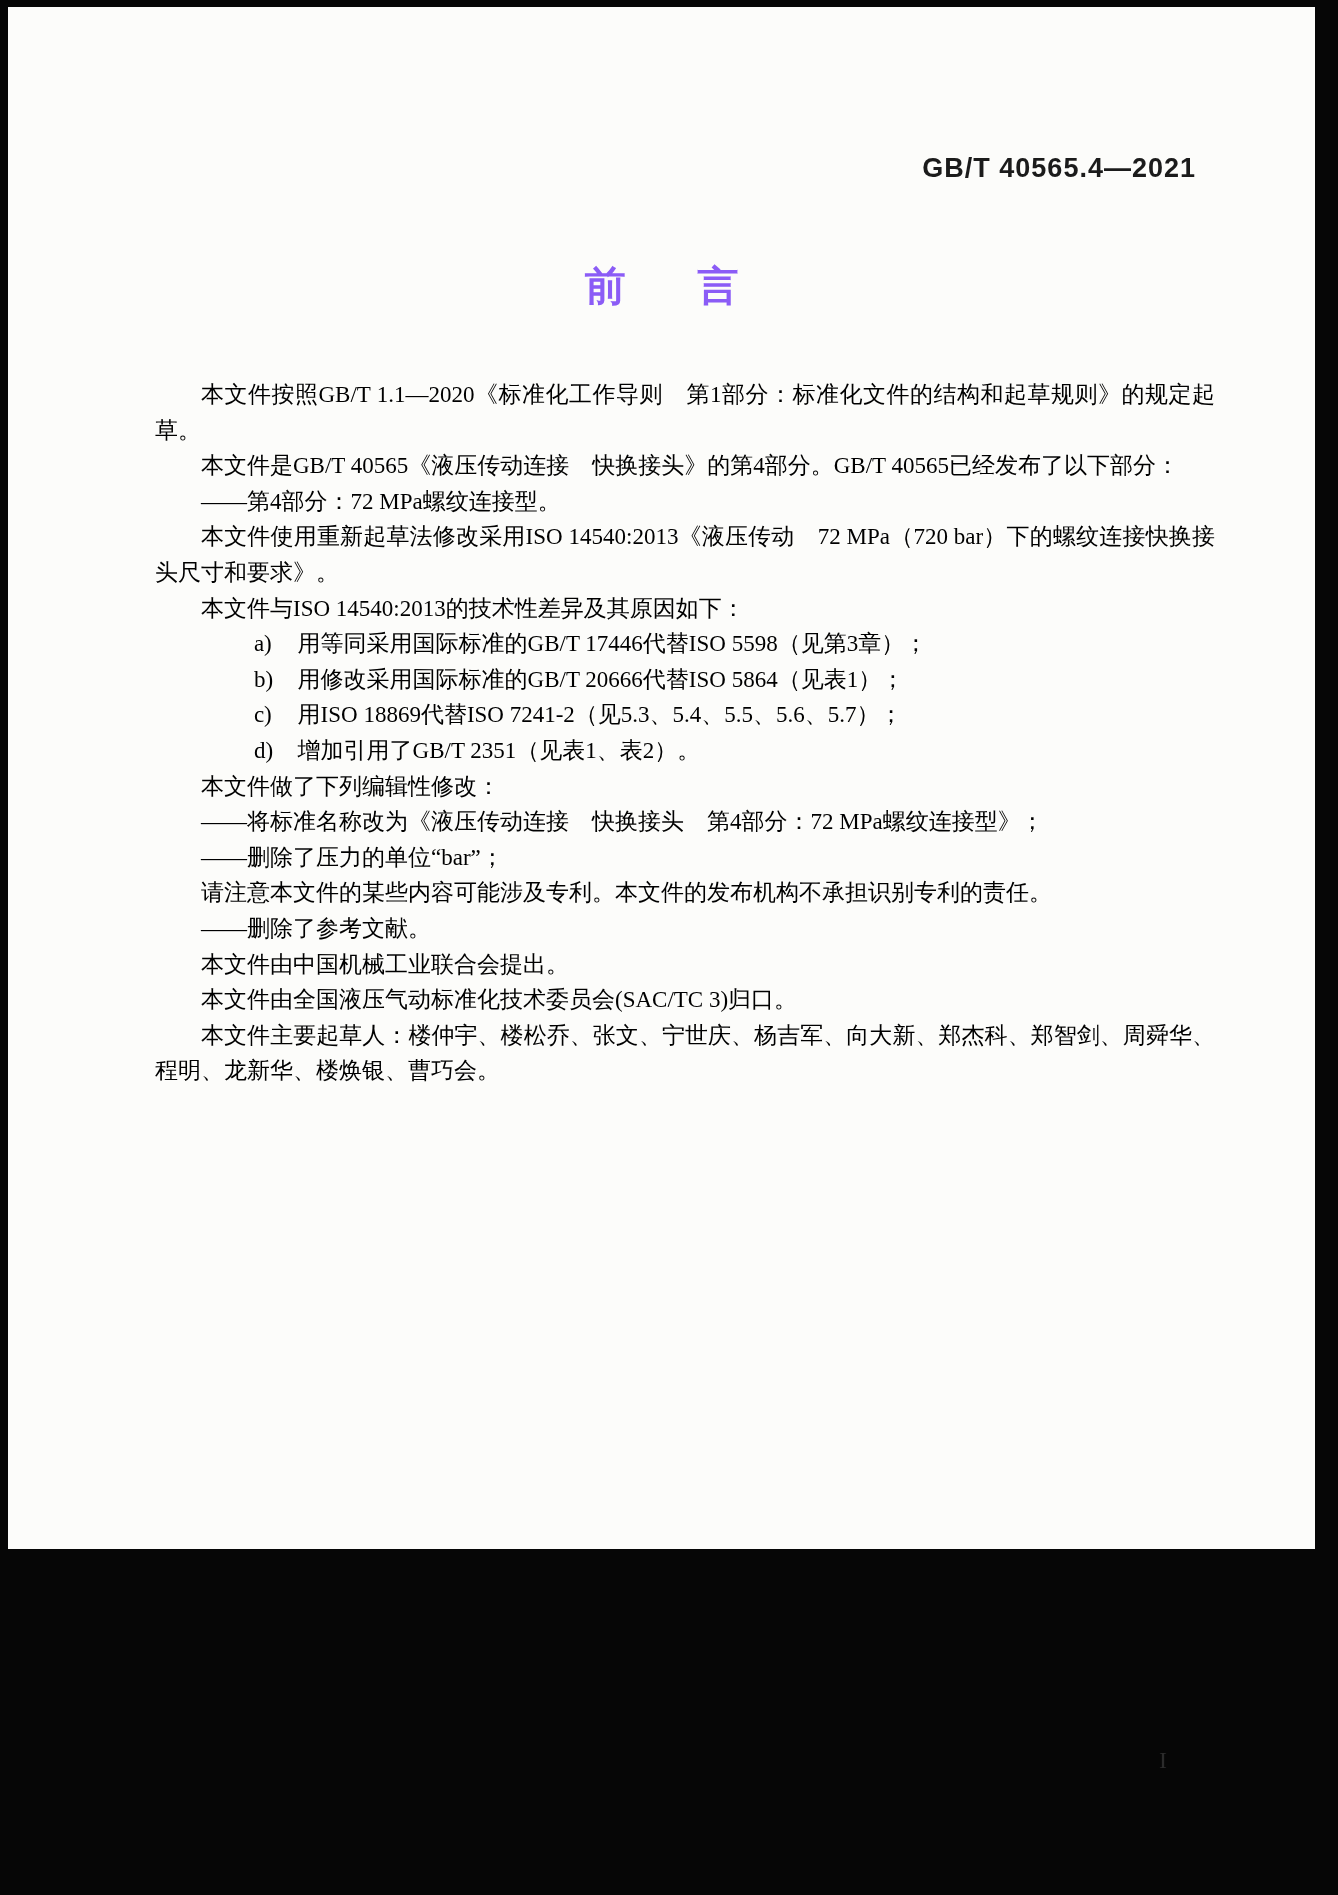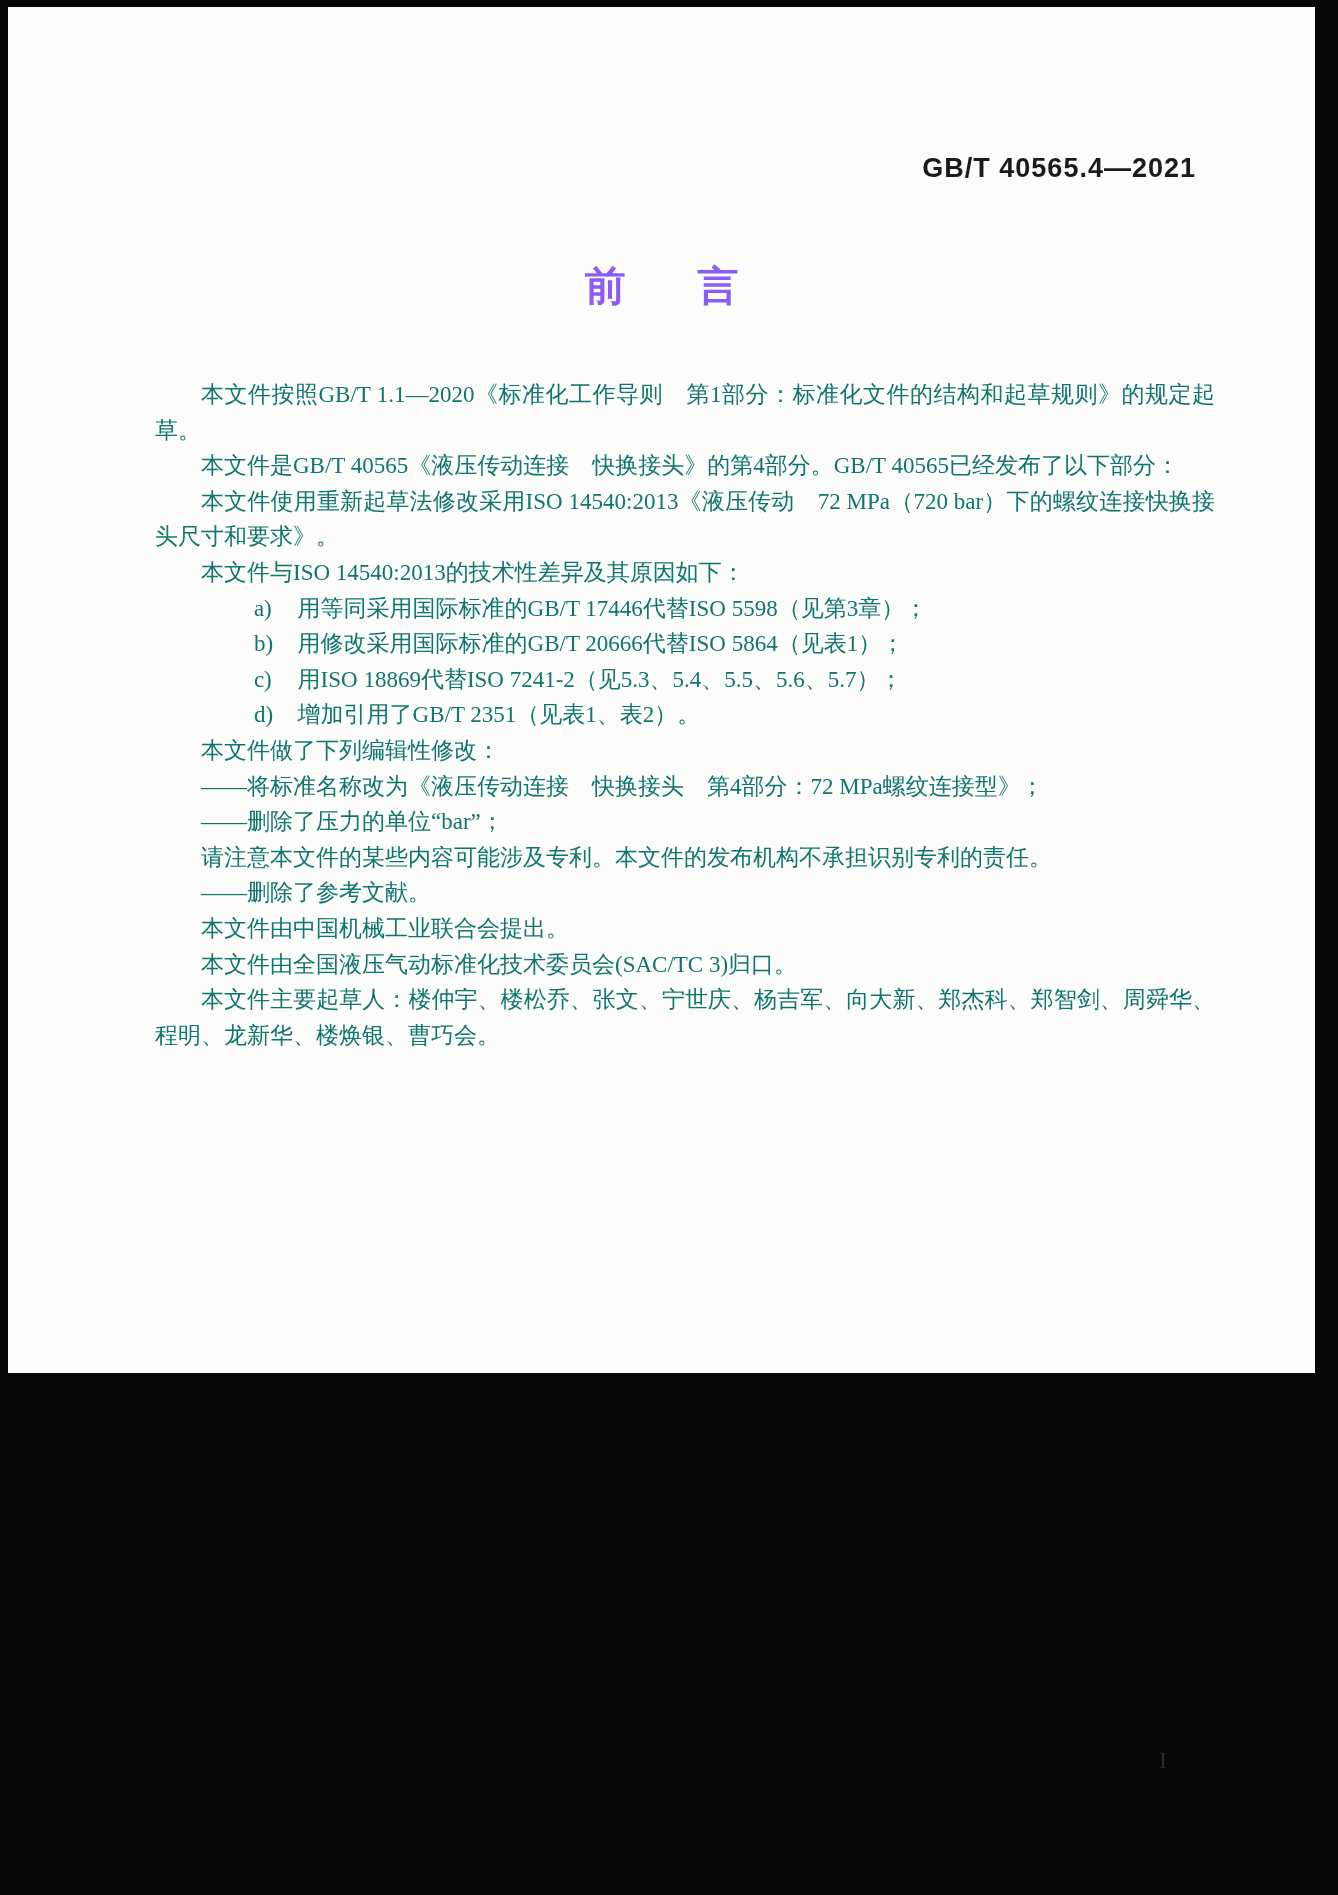--- a/index.html
+++ b/index.html
@@ -15,21 +15,21 @@
     width: 1338px;
     height: 1895px;
     background: #060606;
     overflow: hidden;
   }
   .page {
     position: absolute;
     left: 8px;
     top: 7px;
     width: 1307px;
-    height: 1366px;
+    height: 1542px;
     background: #fcfcfa;
   }
   .std-code {
     position: absolute;
     top: 146px;
     right: 119px;
     font-family: "Liberation Sans", "DejaVu Sans", sans-serif;
     font-weight: bold;
     font-size: 27px;
     letter-spacing: 1px;
@@ -50,21 +50,21 @@
     text-indent: 1.75em;
     white-space: nowrap;
   }
   .body-text {
     position: absolute;
     top: 370px;
     left: 147px;
     width: 1060px;
     font-size: 23px;
     line-height: 35.6px;
-    color: #0f766e;
+    color: #000000;
     text-align: justify;
   }
   .p { margin: 0; }
   .p.indent { text-indent: 2em; }
   .p.dash {
     padding-left: 4em;
     text-indent: -2em;
   }
   .p.letter {
     padding-left: 6.2em;
@@ -90,20 +90,21 @@
 <div class="scan-frame">
   <div class="page">
 
     <div class="std-code">GB/T 40565.4—2021</div>
 
     <div class="doc-title">前言</div>
 
     <div class="body-text">
       <p class="p indent">本文件按照GB/T 1.1—2020《标准化工作导则　第1部分：标准化文件的结构和起草规则》的规定起草。</p>
       <p class="p indent">本文件是GB/T 40565《液压传动连接　快换接头》的第4部分。GB/T 40565已经发布了以下部分：</p>
+      <p class="p dash">——第4部分：72 MPa螺纹连接型。</p>
       <p class="p indent">本文件使用重新起草法修改采用ISO 14540:2013《液压传动　72 MPa（720 bar）下的螺纹连接快换接头尺寸和要求》。</p>
       <p class="p indent">本文件与ISO 14540:2013的技术性差异及其原因如下：</p>
       <p class="p letter"><span class="marker">a)</span><span>用等同采用国际标准的GB/T 17446代替ISO 5598（见第3章）；</span></p>
       <p class="p letter"><span class="marker">b)</span><span>用修改采用国际标准的GB/T 20666代替ISO 5864（见表1）；</span></p>
       <p class="p letter"><span class="marker">c)</span><span>用ISO 18869代替ISO 7241-2（见5.3、5.4、5.5、5.6、5.7）；</span></p>
       <p class="p letter"><span class="marker">d)</span><span>增加引用了GB/T 2351（见表1、表2）。</span></p>
       <p class="p indent">本文件做了下列编辑性修改：</p>
       <p class="p dash">——将标准名称改为《液压传动连接　快换接头　第4部分：72 MPa螺纹连接型》；</p>
       <p class="p dash">——删除了压力的单位“bar”；</p>
       <p class="p indent">请注意本文件的某些内容可能涉及专利。本文件的发布机构不承担识别专利的责任。</p>

